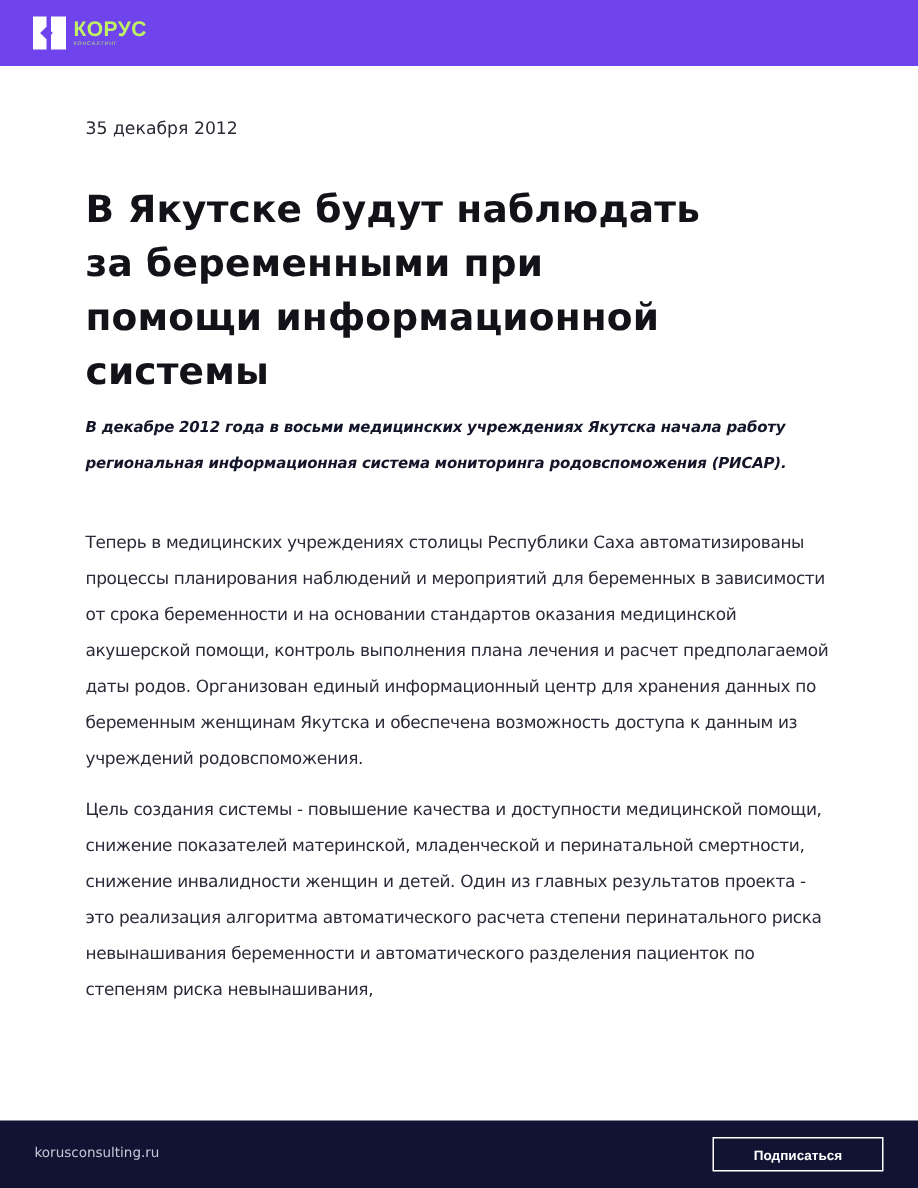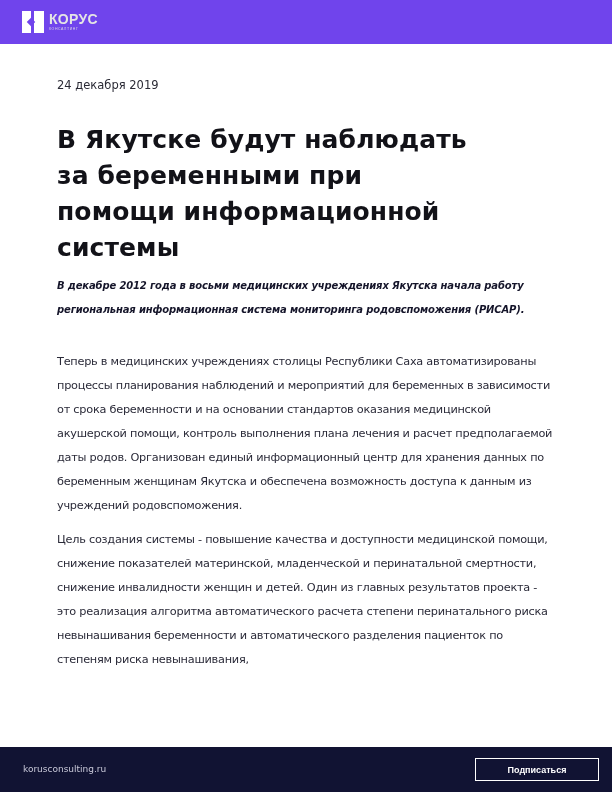--- a/index.html
+++ b/index.html
@@ -8,21 +8,21 @@
 
   .header {
     position: absolute; left: 0; top: 0; width: 612px; height: 44px;
     background: #7044ec;
   }
   .logo { position: absolute; left: 22px; top: 11px; height: 22px; display: flex; align-items: center; }
   .logo-mark { width: 22px; height: 22px; position: relative; }
   .logo-mark .l { position: absolute; left: 0; top: 0; width: 9px; height: 22px; background: #fff; }
   .logo-mark .r { position: absolute; left: 12px; top: 0; width: 10px; height: 22px; background: #fff; }
   .logo-mark .notch { position: absolute; left: 6px; top: 8px; width: 6px; height: 6px; background: #7044ec; transform: rotate(45deg); }
-  .logo-text { margin-left: 5px; display: flex; flex-direction: column; color: #e5e5e5; }
+  .logo-text { margin-left: 5px; display: flex; flex-direction: column; color: #bef264; }
   .logo-name { font-family: "Liberation Sans", sans-serif; font-weight: bold; font-size: 14px; line-height: 14px; letter-spacing: 0.3px; }
   .logo-sub { font-family: "Liberation Sans", sans-serif; font-size: 3.5px; line-height: 5px; letter-spacing: 0.6px; opacity: 0.85; margin-top: 1px; }
 
   .contact-btn {
     position: absolute; left: 475px; top: 10px; width: 113px; height: 24px;
     border: 1px solid #ffffff; color: #fff; background: transparent;
     font-family: "Liberation Sans", sans-serif; font-weight: bold; font-size: 9px;
     display: flex; align-items: center; justify-content: center;
   }
 
@@ -58,21 +58,21 @@
     font-family: "DejaVu Sans", sans-serif; font-size: 9px; color: #c8c8d8;
   }
   .tg {
     position: absolute; left: 262px; top: 15px; display: flex; align-items: center;
   }
   .tg-icon { width: 16px; height: 14px; }
   .tg-label {
     margin-left: 8px; font-family: "DejaVu Sans", sans-serif; font-size: 9px; color: #c8c8d8;
   }
   .subscribe-btn {
-    position: absolute; left: 475px; top: 11px; width: 124px; height: 23px;
+    position: absolute; left: 475px; top: 11px; width: 114px; height: 23px;
     border: 1px solid #ffffff; color: #fff; background: transparent;
     font-family: "Liberation Sans", sans-serif; font-weight: bold; font-size: 9px;
     display: flex; align-items: center; justify-content: center;
   }
 </style>
 </head>
 <body>
 
 <header class="header">
   <div class="logo">
@@ -81,21 +81,21 @@
         <span class="r"></span>
         <span class="notch"></span>
     </div>
     <div class="logo-text">
       <span class="logo-name">КОРУС</span>
       <span class="logo-sub">КОНСАЛТИНГ</span>
     </div>
   </div>
 </header>
 
-<div class="date">24 декабря 2019</div>
+<div class="date">35 декабря 2012</div>
 
 <h1 class="title">В Якутске будут наблюдать за беременными при помощи информационной системы</h1>
 
 <main class="content">
   <p class="lead">В декабре 2012 года в восьми медицинских учреждениях Якутска начала работу региональная информационная система мониторинга родовспоможения (РИСАР).</p>
   <p class="para">Теперь в медицинских учреждениях столицы Республики Саха автоматизированы процессы планирования наблюдений и мероприятий для беременных в зависимости от срока беременности и на основании стандартов оказания медицинской акушерской помощи, контроль выполнения плана лечения и расчет предполагаемой даты родов. Организован единый информационный центр для хранения данных по беременным женщинам Якутска и обеспечена возможность доступа к данным из учреждений родовспоможения.</p>
   <p class="para2">Цель создания системы - повышение качества и доступности медицинской помощи, снижение показателей материнской, младенческой и перинатальной смертности, снижение инвалидности женщин и детей. Один из главных результатов проекта - это реализация алгоритма автоматического расчета степени перинатального риска невынашивания беременности и автоматического разделения пациенток по степеням риска невынашивания,</p>
 </main>
 
 <footer class="footer">

